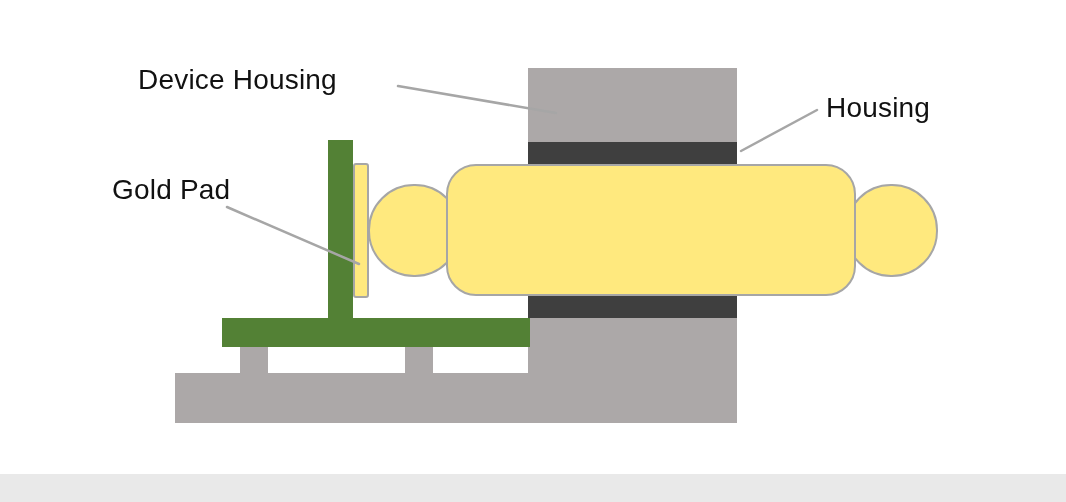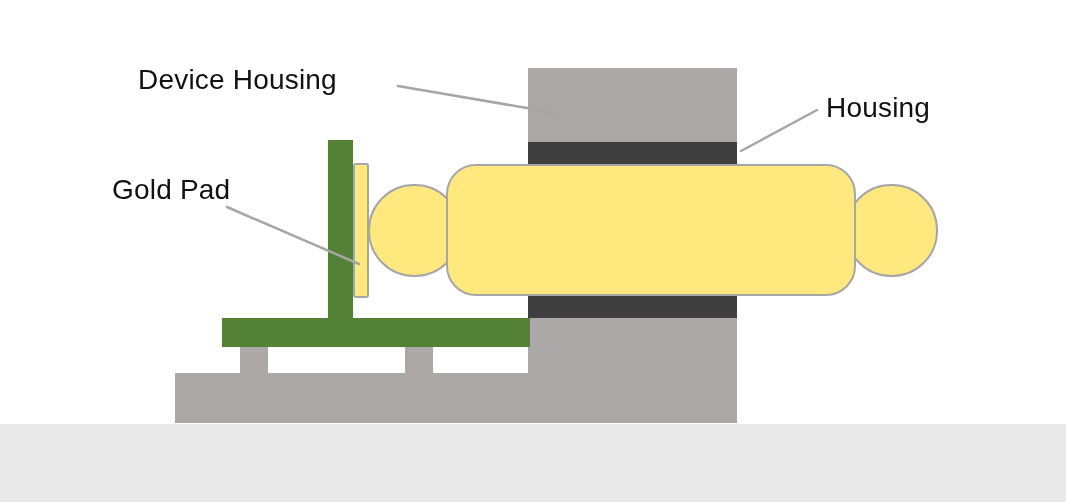--- a/index.html
+++ b/index.html
@@ -13,21 +13,21 @@
     --background:#FFFFFF;
   }
   html,body{margin:0;padding:0;}
   body{
     background:#e9e9e9;
     font-family:"Liberation Sans", sans-serif;
   }
   .canvas{
     position:relative;
     width:1066px;
-    height:424px;
+    height:474px;
     background:var(--background,#fff);
     overflow:hidden;
     margin:0 auto;
   }
   .shape{position:absolute;box-sizing:border-box;}
 
   
   .base-plate{left:175px;top:373px;width:562px;height:50px;background:var(--gray);}
   .column{left:528px;top:68px;width:209px;height:355px;background:var(--gray);}
   .band{left:528px;width:209px;height:26px;background:var(--dark-band);}

